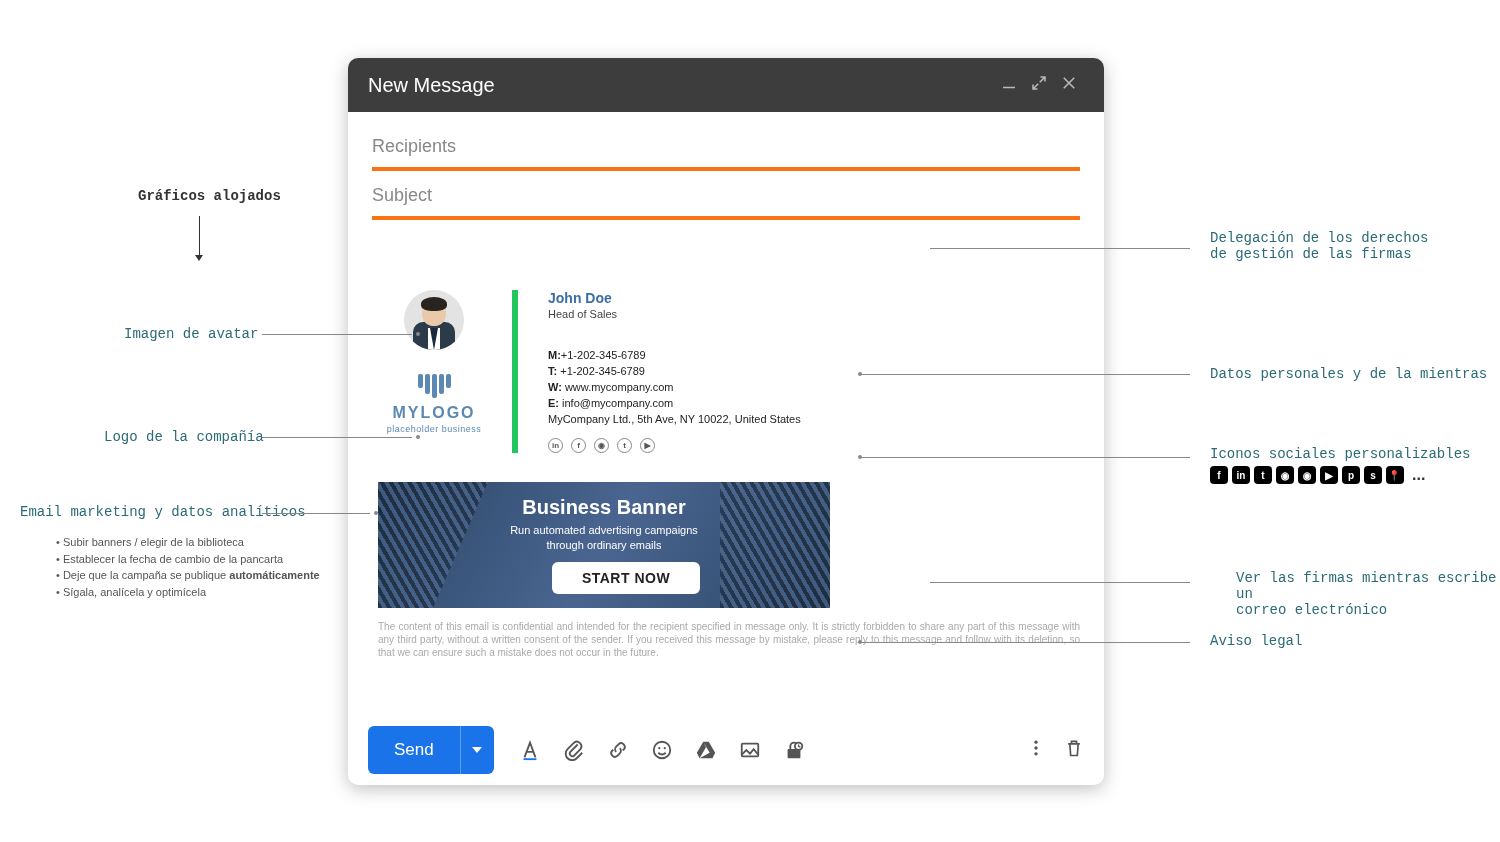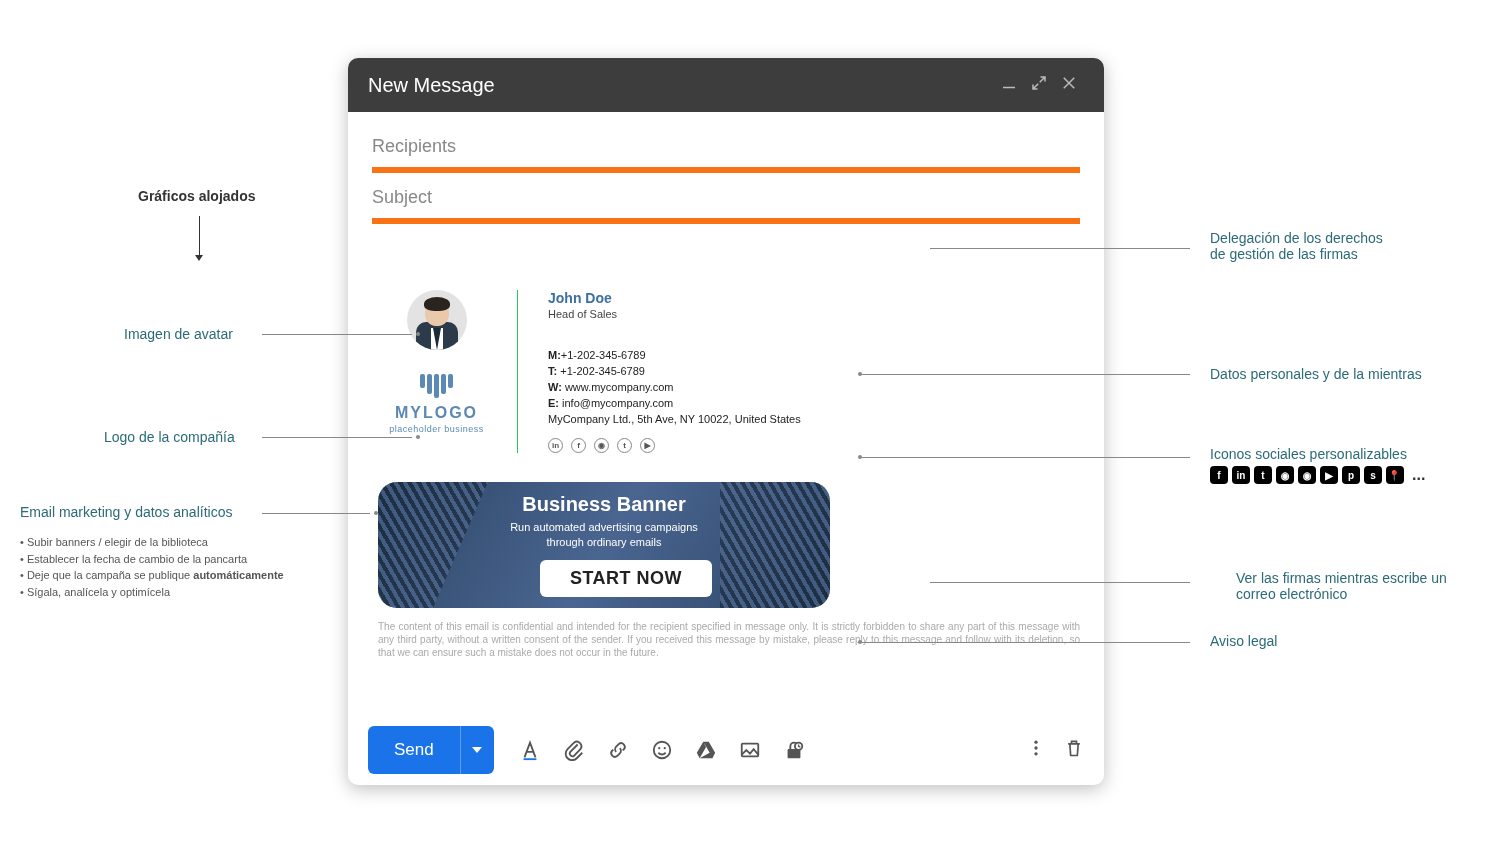--- a/index.html
+++ b/index.html
@@ -20,32 +20,32 @@
     height: 54px;
     display: flex; align-items: center;
     padding: 0 20px;
     font-size: 20px;
   }
   .compose-header .title { flex: 1; }
   .compose-header .ctrl { width: 30px; text-align: center; color: #bbb; cursor: pointer; font-size: 20px; }
   .compose-header .ctrl svg { width: 18px; height: 18px; stroke: #bbb; fill: none; stroke-width: 2; }
   .compose-fields { padding: 10px 24px 0 24px; }
   .field-line {
-    border-bottom: 6px solid #f97316;
+    border-bottom: 4px solid #f97316;
     padding: 14px 0 10px 0;
     font-size: 18px; color: #888;
   }
   
   .signature {
     position: absolute; top: 232px; left: 24px; right: 24px;
     display: flex;
   }
   .sig-left {
     width: 146px; text-align: center;
-    border-right: 1px solid #22c55e;
+    border-right: 6px solid #22c55e;
     padding-right: 16px;
   }
   .avatar-wrap { position: relative; width: 60px; height: 60px; margin: 0 auto 24px auto; }
   .avatar-wrap .body { position: absolute; bottom: 0; left: 50%; transform: translateX(-50%); width: 42px; height: 28px; background: #2b3b4a; border-radius: 10px 10px 0 0; }
   .avatar-wrap .collar { position: absolute; bottom: 0; left: 50%; transform: translateX(-50%); width: 12px; height: 22px; background: #fff; }
   .avatar-wrap .tie { position: absolute; bottom: 0; left: 50%; transform: translateX(-50%); width: 0; height: 0; border-left: 4px solid transparent; border-right: 4px solid transparent; border-top: 22px solid #1a2a3a; }
   .avatar-wrap .face { position: absolute; top: 10px; left: 50%; transform: translateX(-50%); width: 24px; height: 26px; background: #e9c9aa; border-radius: 50% 50% 45% 45%; }
   .avatar-wrap .hair { position: absolute; top: 7px; left: 50%; transform: translateX(-50%); width: 26px; height: 14px; background: #2a2420; border-radius: 50% 50% 40% 40%; }
   .avatar-wrap .circle-clip { width: 60px; height: 60px; border-radius: 50%; overflow: hidden; background: #e3e3e3; position: relative; }
   
@@ -75,34 +75,33 @@
     font-size: 8px; color: #555; font-weight: bold; font-family: Arial;
   }
   
   .banner {
     position: absolute; left: 30px; top: 424px;
     width: 452px; height: 126px;
     background: linear-gradient(120deg,#2c4666 0%,#4a6590 50%,#2c4666 100%);
     color: #fff; text-align: center;
     display: flex; flex-direction: column; align-items: center; justify-content: center;
     overflow: hidden;
-    border-radius: 19px;
   }
   .banner::before, .banner::after {
     content:""; position:absolute; top:0; bottom:0; width:110px;
     background: repeating-linear-gradient(60deg, rgba(0,0,0,0.35) 0 4px, rgba(90,120,160,0.4) 4px 8px);
   }
   .banner::before { left:0; clip-path: polygon(0 0, 100% 0, 50% 100%, 0 100%); }
   .banner::after { right:0; }
   .banner-inner { position: relative; z-index: 2; }
   .banner-title { font-size: 20px; font-weight: bold; }
   .banner-sub { font-size: 11px; margin: 4px auto 10px auto; max-width: 220px; line-height: 1.35; }
   .banner-btn {
     background: #fff; color: #222; border: none; border-radius: 6px;
-    padding: 8px 30px; font-size: 18px; font-weight: 600; letter-spacing: 0.5px; margin-left: 44px;
+    padding: 8px 30px; font-size: 14px; font-weight: 600; letter-spacing: 0.5px; margin-left: 44px;
   }
   
   .disclaimer {
     position: absolute; left: 30px; right: 24px; top: 562px;
     font-size: 10px; color: #aaa; text-align: justify; line-height: 1.3;
   }
   
   .compose-footer {
     position: absolute; left: 0; right: 0; bottom: 0;
     height: 70px; padding: 0 20px;
@@ -120,24 +119,24 @@
     display:flex; align-items:center; justify-content:center;
   }
   .send-more .tri { width:0;height:0;border-left:5px solid transparent;border-right:5px solid transparent;border-top:6px solid #fff; }
   .tool-icons { display: flex; gap: 16px; margin-left: 12px; }
   .tool-icons .ti { width: 28px; height: 28px; display:flex; align-items:center; justify-content:center; }
   .tool-icons svg { width: 22px; height: 22px; fill: #555; }
   .footer-right { margin-left: auto; display:flex; gap: 18px; }
   .footer-right svg { width: 20px; height: 20px; fill:#555; }
   
   
-  .label { position: absolute; font-size: 14px; color: #2b6a77; }
+  .label { position: absolute; font-size: 14px; color: #2b6a77; font-family: Liberation Mono, monospace; }
   .label-dark { color: #333; font-weight: 700; }
   .bullets { position: absolute; font-size: 11px; color: #555; line-height: 1.5; }
-  .bullets li { list-style: none; }
+  .bullets li { list-style: none; margin-left: 36px; }
   .bullets li::before { content: "• "; }
   
   .conn { position: absolute; background: #888; }
   .conn-h { height: 1px; }
   .conn-dot { position:absolute; width:4px; height:4px; background:#888; border-radius:50%; transform: translate(-50%,-50%); }
   
   .social-row { position:absolute; display:flex; gap:4px; align-items:center; }
   .social-row .sq {
     width:18px; height:18px; background:#000; color:#fff; border-radius:4px;
     display:flex; align-items:center; justify-content:center; font-size:10px; font-weight:bold;

